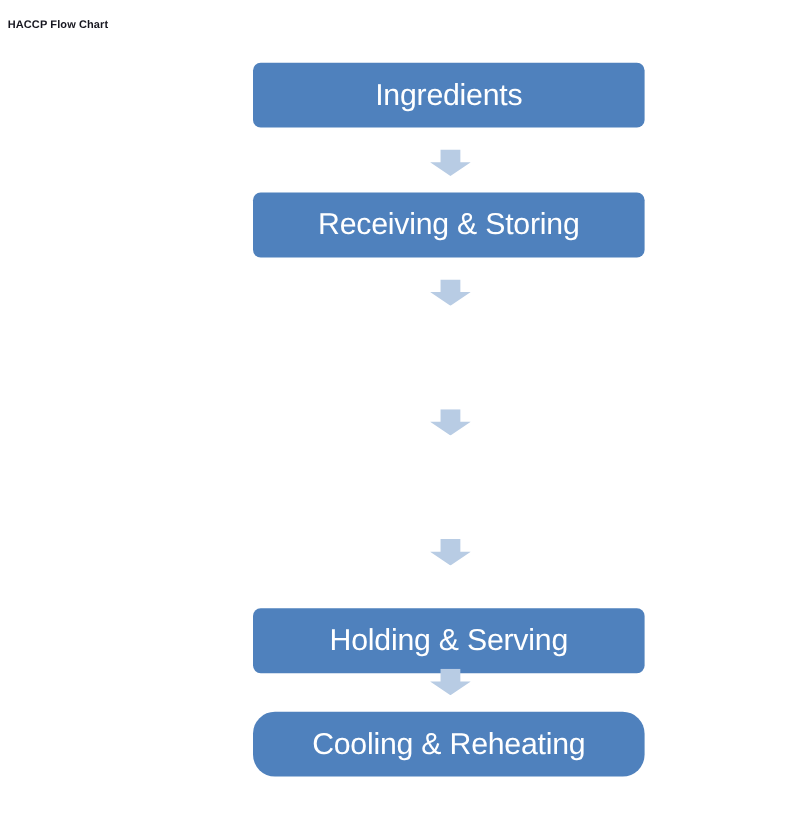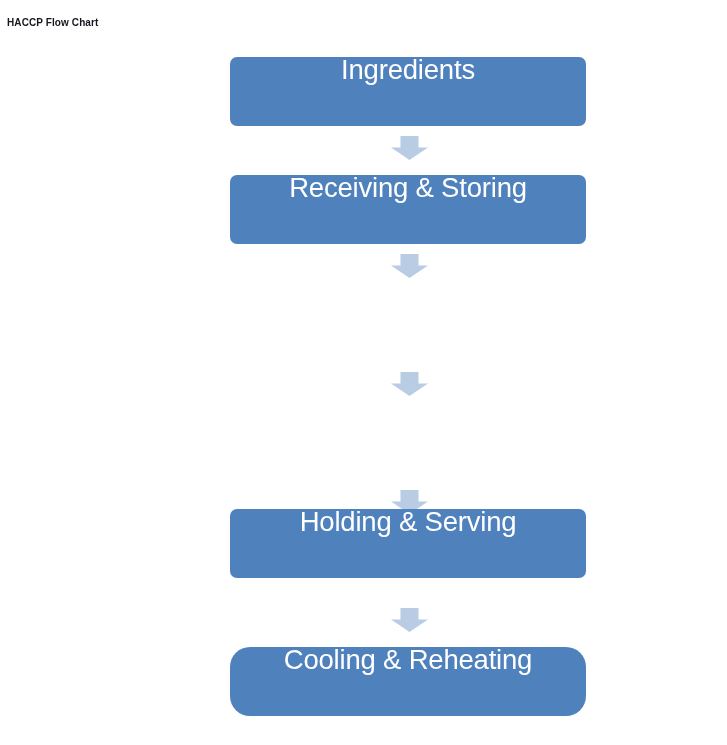--- a/index.html
+++ b/index.html
@@ -32,25 +32,26 @@
     left: 0;
     top: 0;
     width: 727px;
     height: 745px;
   }
 
   .flow-node {
     position: absolute;
     left: 230px;
     width: 356px;
-    height: 69px;
+    height: 59px;
     background: #4f81bd;
     border-radius: 7px;
     box-sizing: border-box;
     display: flex;
+    align-items: center;
     justify-content: center;
   }
 
   .flow-node-label {
     color: #ffffff;
     font-family: "Liberation Sans", sans-serif;
     font-size: 27.5px;
     font-weight: 300;
     line-height: 1;
     letter-spacing: -0.2px;
@@ -105,21 +106,21 @@
     </svg>
   </div>
 
 
   <div class="flow-arrow" style="top:490px;">
     <svg viewBox="0 0 37 24" xmlns="http://www.w3.org/2000/svg" aria-hidden="true">
       <polygon points="9.5,0 27.5,0 27.5,11.5 37,11.5 18.5,24 0,11.5 9.5,11.5" fill="#b8cce4"></polygon>
     </svg>
   </div>
 
-  <div class="flow-node" style="top:509px;">
+  <div class="flow-node" style="top:553px;">
     <span class="flow-node-label">Holding &amp; Serving</span>
   </div>
 
   <div class="flow-arrow" style="top:608px;">
     <svg viewBox="0 0 37 24" xmlns="http://www.w3.org/2000/svg" aria-hidden="true">
       <polygon points="9.5,0 27.5,0 27.5,11.5 37,11.5 18.5,24 0,11.5 9.5,11.5" fill="#b8cce4"></polygon>
     </svg>
   </div>
 
   <div class="flow-node" style="top:647px;border-radius:20px;">

